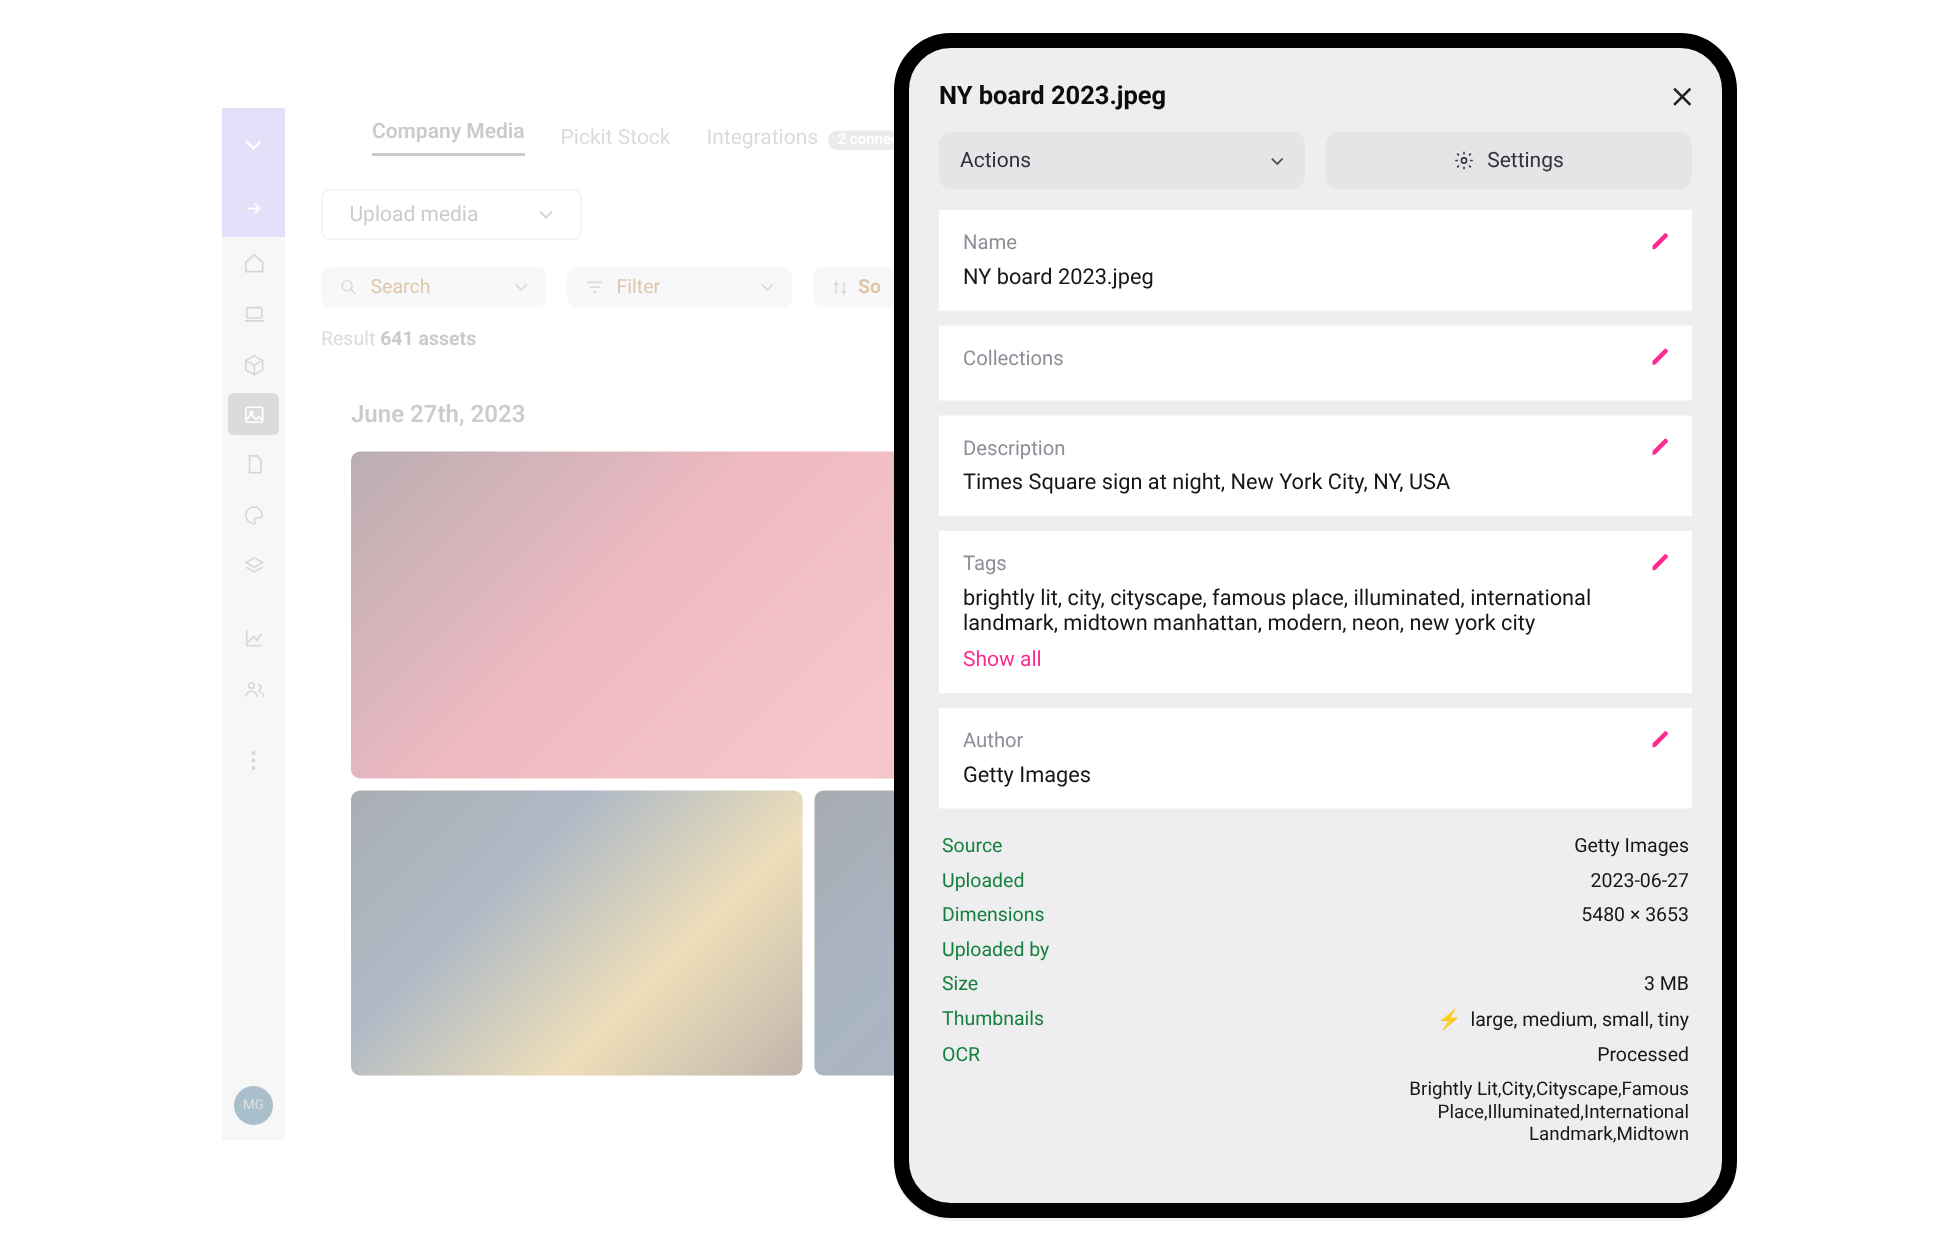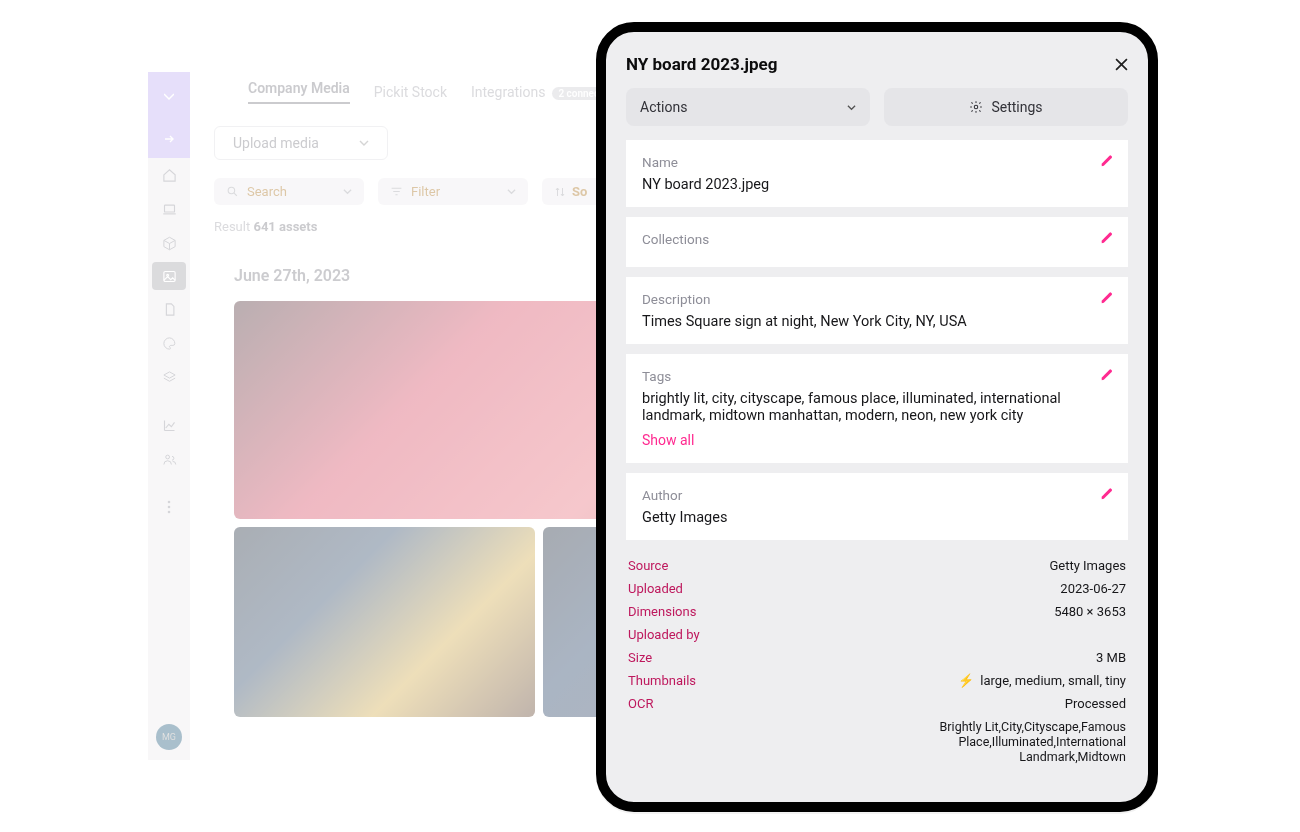--- a/index.html
+++ b/index.html
@@ -43,21 +43,21 @@
 
   .scroll { padding:0 20px 20px 20px; display:flex; flex-direction:column; gap:10px;}
   .card { background:#fff; border-radius:0; padding:14px 16px; position:relative;}
   .card .label { font-size:13.5px; color:#8e8e98; margin-bottom:6px;}
   .card .value { font-size:14.5px; color:#17171a;}
   .edit { position:absolute; top:14px; right:14px; color:#ff2a90; cursor:pointer;}
   .showall { color:#ff2a90; font-size:14px; margin-top:8px; display:inline-block; cursor:pointer;}
 
   .meta { background:transparent; padding:4px 2px 0 2px;}
   .meta-row { display:flex; justify-content:space-between; font-size:13px; padding:4px 0; color:#17171a;}
-  .meta-row .k { color:#be185d;}
+  .meta-row .k { color:#15803d;}
   .meta-row .v { text-align:right; max-width:260px;}
   .bolt { margin-right:6px;}
 
   svg { display:block; }
 </style>
 </head>
 <body>
 
 <div class="app-bg">
   <div class="side-nav">

